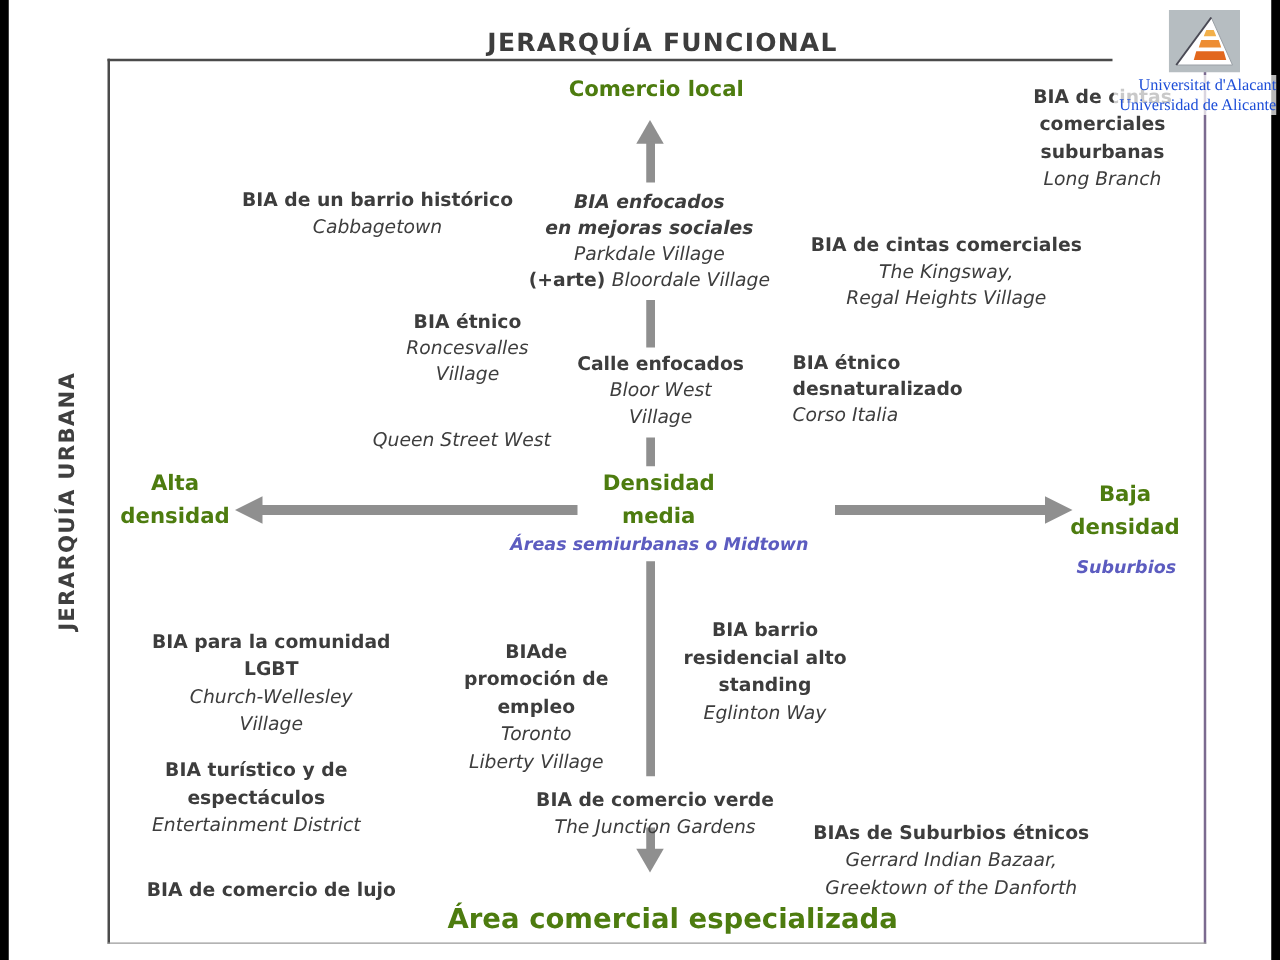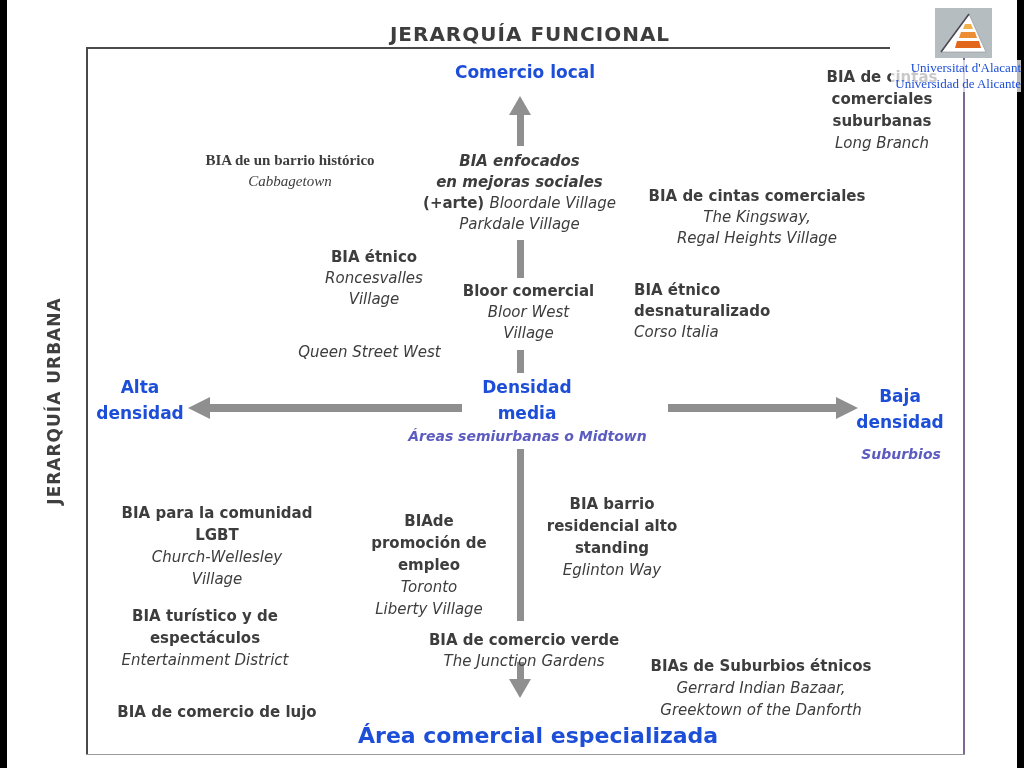--- a/index.html
+++ b/index.html
@@ -23,25 +23,25 @@
   #y-axis-label { position:absolute; left:-73px; top:388px; width:260px; height:26px;
                   text-align:center; font-size:17px; font-weight:600; letter-spacing:1px;
                   color:#3f3f3f; transform:rotate(-90deg); }
 
   .node { position:absolute; text-align:center; color:#3d3d3d; font-size:15px; line-height:21px; }
   .node .ln { white-space:nowrap; }
   .b  { font-weight:bold; }
   .i  { font-style:italic; }
   .bi { font-weight:bold; font-style:italic; }
 
-  .blue     { color:#1d4ed8; font-size:17px; line-height:26px; }
+  .blue     { color:#4d7c0f; font-size:17px; line-height:26px; }
   .blue-sub { color:#5c5cc0; font-size:14px; line-height:20px; }
 
   #n-pole-top        { left:425px; top:59px;  width:200px; }
-  #n-barrio-historico{ left:160px; top:150px; width:260px;font-family:Liberation Serif, serif; }
+  #n-barrio-historico{ left:172px; top:150px; width:260px; }
   #n-mejoras-sociales{ left:397px; top:151px; width:245px; }
   #n-cintas-suburbanas{ left:792px; top:66px; width:180px; line-height:22px; }
   #n-cintas-comerciales{ left:628px; top:186px; width:258px; }
   #n-etnico          { left:309px; top:247px; width:130px; }
   #n-calle-comercial { left:456px; top:281px; width:145px; }
   #n-etnico-desnat   { left:634px; top:280px; width:175px; text-align:left; }
   #n-alternativo     { left:282px; top:342px; width:175px; }
   #n-densidad-media  { left:452px; top:374px; width:150px; }
   #n-densidad-media-sub{ left:390px; top:426px; width:275px; }
   #n-alta            { left:80px;  top:374px; width:120px; }
@@ -133,41 +133,41 @@
       <div class="ln"><span class="b">Área comercial especializada</span></div>
     </div>
 
   <div class="node" id="n-barrio-historico">
       <div class="ln"><span class="b">BIA de un barrio histórico</span></div>
       <div class="ln"><span class="i">Cabbagetown</span></div>
     </div>
   <div class="node" id="n-mejoras-sociales">
       <div class="ln"><span class="bi">BIA enfocados</span></div>
       <div class="ln"><span class="bi">en mejoras sociales</span></div>
+      <div class="ln"><span class="i">Parkdale Village</span></div>
       <div class="ln"><span class="b">(+arte) </span><span class="i">Bloordale Village</span></div>
-      <div class="ln"><span class="i">Parkdale Village</span></div>
     </div>
   <div class="node" id="n-cintas-suburbanas">
       <div class="ln"><span class="b">BIA de cintas</span></div>
       <div class="ln"><span class="b">comerciales</span></div>
       <div class="ln"><span class="b">suburbanas</span></div>
       <div class="ln"><span class="i">Long Branch</span></div>
     </div>
   <div class="node" id="n-cintas-comerciales">
       <div class="ln"><span class="b">BIA de cintas comerciales</span></div>
       <div class="ln"><span class="i">The Kingsway,</span></div>
       <div class="ln"><span class="i">Regal Heights Village</span></div>
     </div>
   <div class="node" id="n-etnico">
       <div class="ln"><span class="b">BIA étnico</span></div>
       <div class="ln"><span class="i">Roncesvalles</span></div>
       <div class="ln"><span class="i">Village</span></div>
     </div>
   <div class="node" id="n-calle-comercial">
-      <div class="ln"><span class="b">Bloor comercial</span></div>
+      <div class="ln"><span class="b">Calle enfocados</span></div>
       <div class="ln"><span class="i">Bloor West</span></div>
       <div class="ln"><span class="i">Village</span></div>
     </div>
   <div class="node" id="n-etnico-desnat">
       <div class="ln"><span class="b">BIA étnico</span></div>
       <div class="ln"><span class="b">desnaturalizado</span></div>
       <div class="ln"><span class="i">Corso Italia</span></div>
     </div>
   <div class="node" id="n-alternativo">
       <div class="ln"><span class="i">Queen Street West</span></div>

